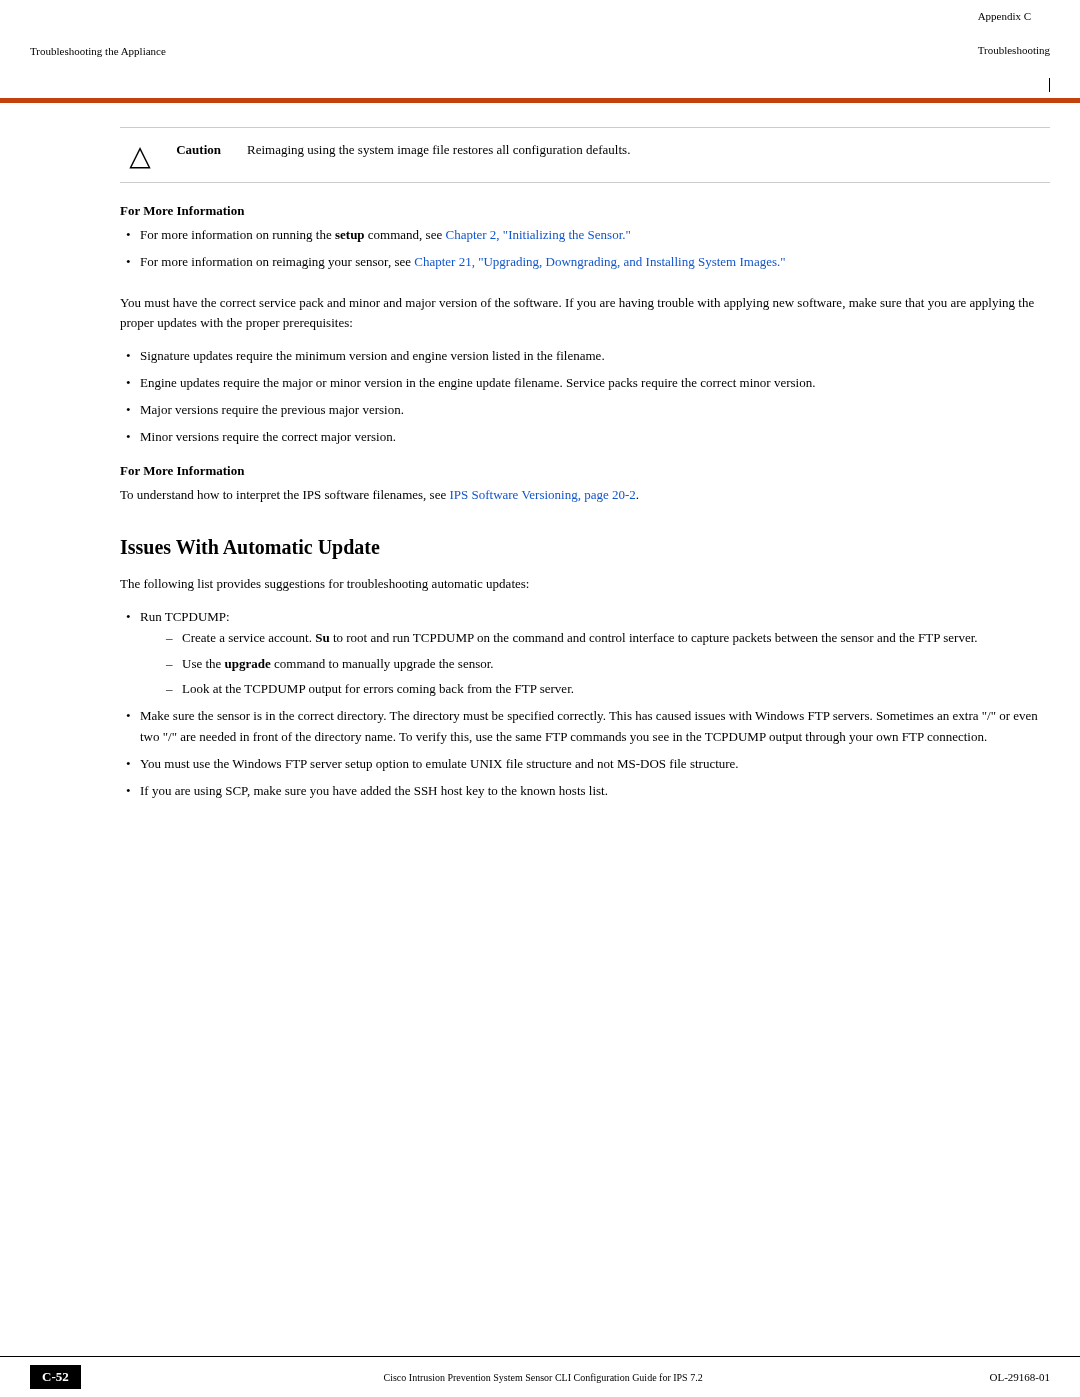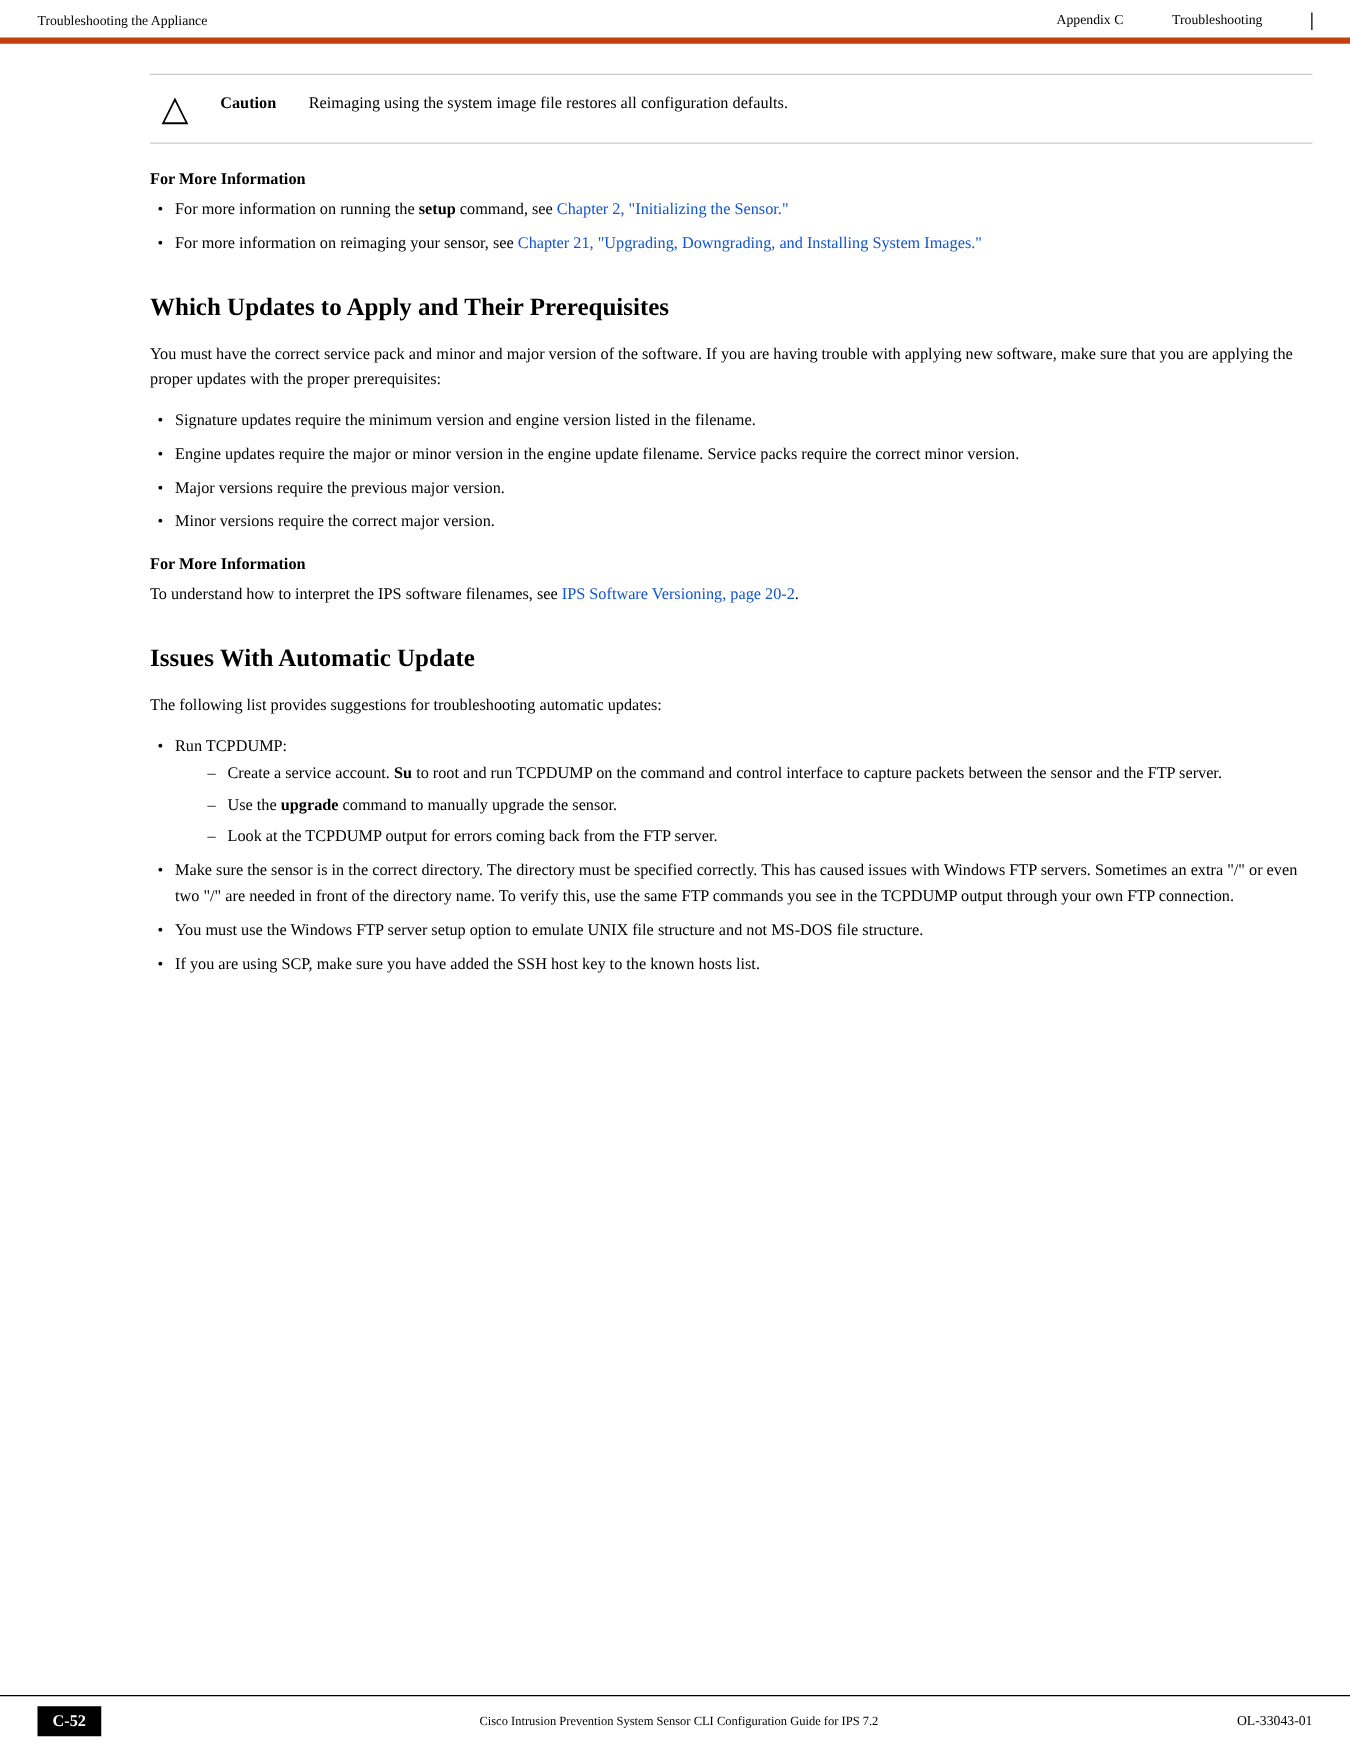--- a/index.html
+++ b/index.html
@@ -22,22 +22,23 @@
       border-bottom: 5px solid #c2410c;
       font-size: 11px;
     }
     .header-left {
       position: absolute;
       left: 30px;
       font-size: 11px;
     }
     .header-right {
       display: flex;
-      gap: 35px;
-      font-size: 11px;
+      gap: 22px;
+      font-size: 11px;
+      flex-direction: column;
     }
     .header-right span {
       margin-left: 4px;
     }
 
     
     .content {
       padding: 24px 30px 80px 120px;
       max-width: 1080px;
     }
@@ -205,21 +206,20 @@
     <ul class="bullet-list">
       <li>
         <span>For more information on running the </span><strong>setup</strong><span> command, see </span><a class="link-blue">Chapter 2, "Initializing the Sensor."</a>
       </li>
       <li>
         <span>For more information on reimaging your sensor, see </span><a class="link-blue">Chapter 21, "Upgrading, Downgrading, and Installing System Images."</a>
       </li>
     </ul>
   </div>
 
-  <h2 class="section-heading">Which Updates to Apply and Their Prerequisites</h2>
 
   <p class="section-paragraph">You must have the correct service pack and minor and major version of the software. If you are having trouble with applying new software, make sure that you are applying the proper updates with the proper prerequisites:</p>
 
   <ul class="bullet-list">
     <li>Signature updates require the minimum version and engine version listed in the filename.</li>
     <li>Engine updates require the major or minor version in the engine update filename. Service packs require the correct minor version.</li>
     <li>Major versions require the previous major version.</li>
     <li>Minor versions require the correct major version.</li>
   </ul>
 
@@ -246,14 +246,14 @@
     <li>Make sure the sensor is in the correct directory. The directory must be specified correctly. This has caused issues with Windows FTP servers. Sometimes an extra "/" or even two "/" are needed in front of the directory name. To verify this, use the same FTP commands you see in the TCPDUMP output through your own FTP connection.</li>
     <li>You must use the Windows FTP server setup option to emulate UNIX file structure and not MS-DOS file structure.</li>
     <li>If you are using SCP, make sure you have added the SSH host key to the known hosts list.</li>
   </ul>
 
 </div>
 
 <div class="page-footer">
   <div class="footer-page-box">C-52</div>
   <div class="footer-center">Cisco Intrusion Prevention System Sensor CLI Configuration Guide for IPS 7.2</div>
-  <div class="footer-right">OL-33043-01</div>
+  <div class="footer-right">OL-29168-01</div>
 </div>
 
 </body></html>

